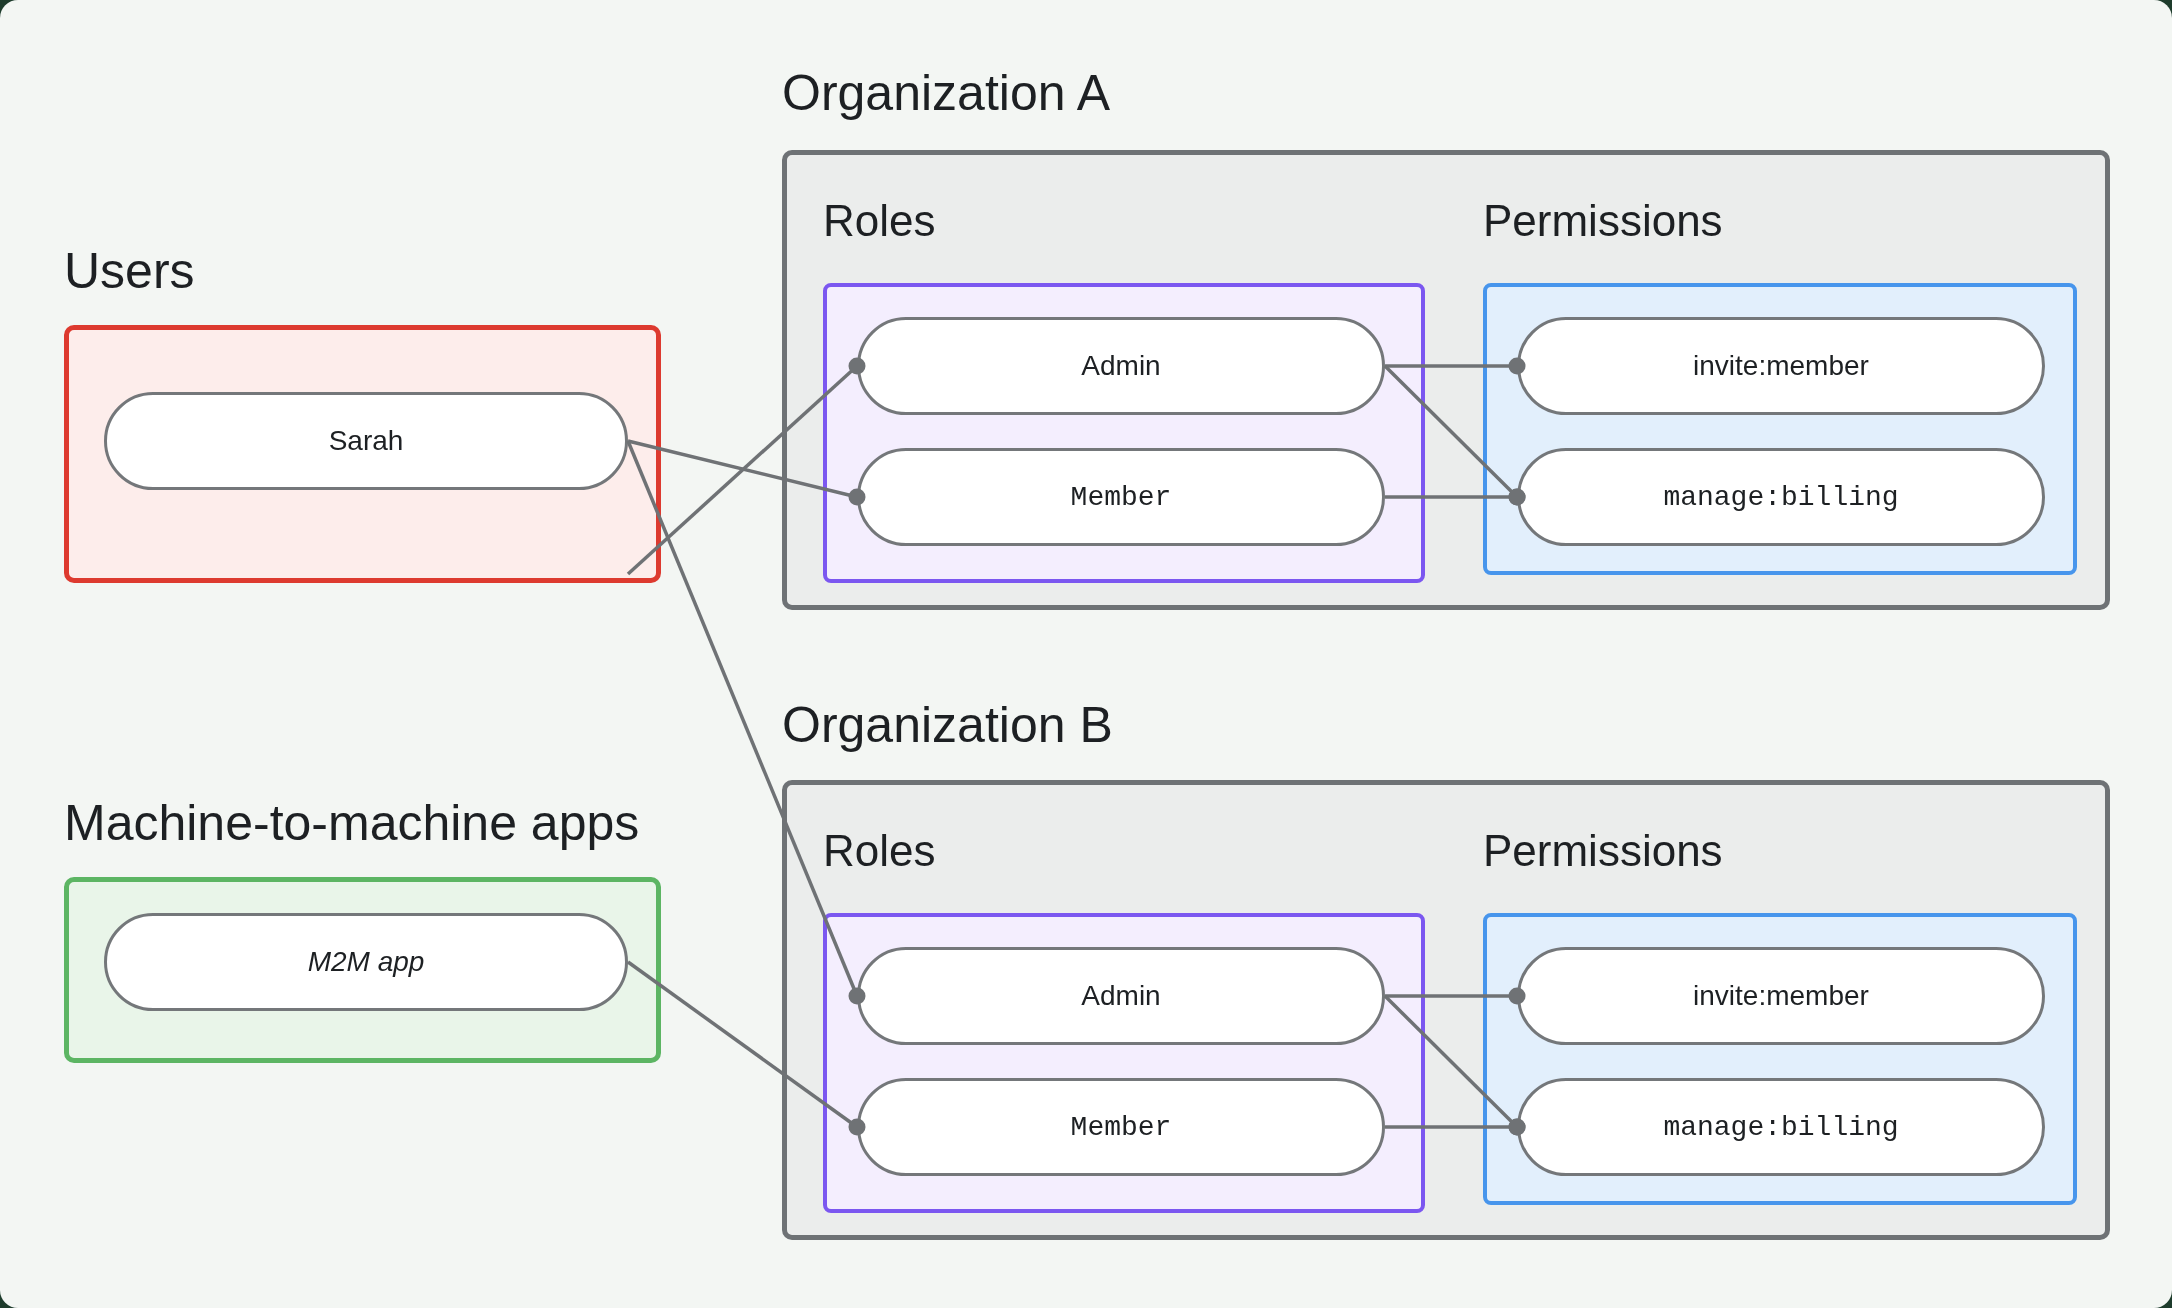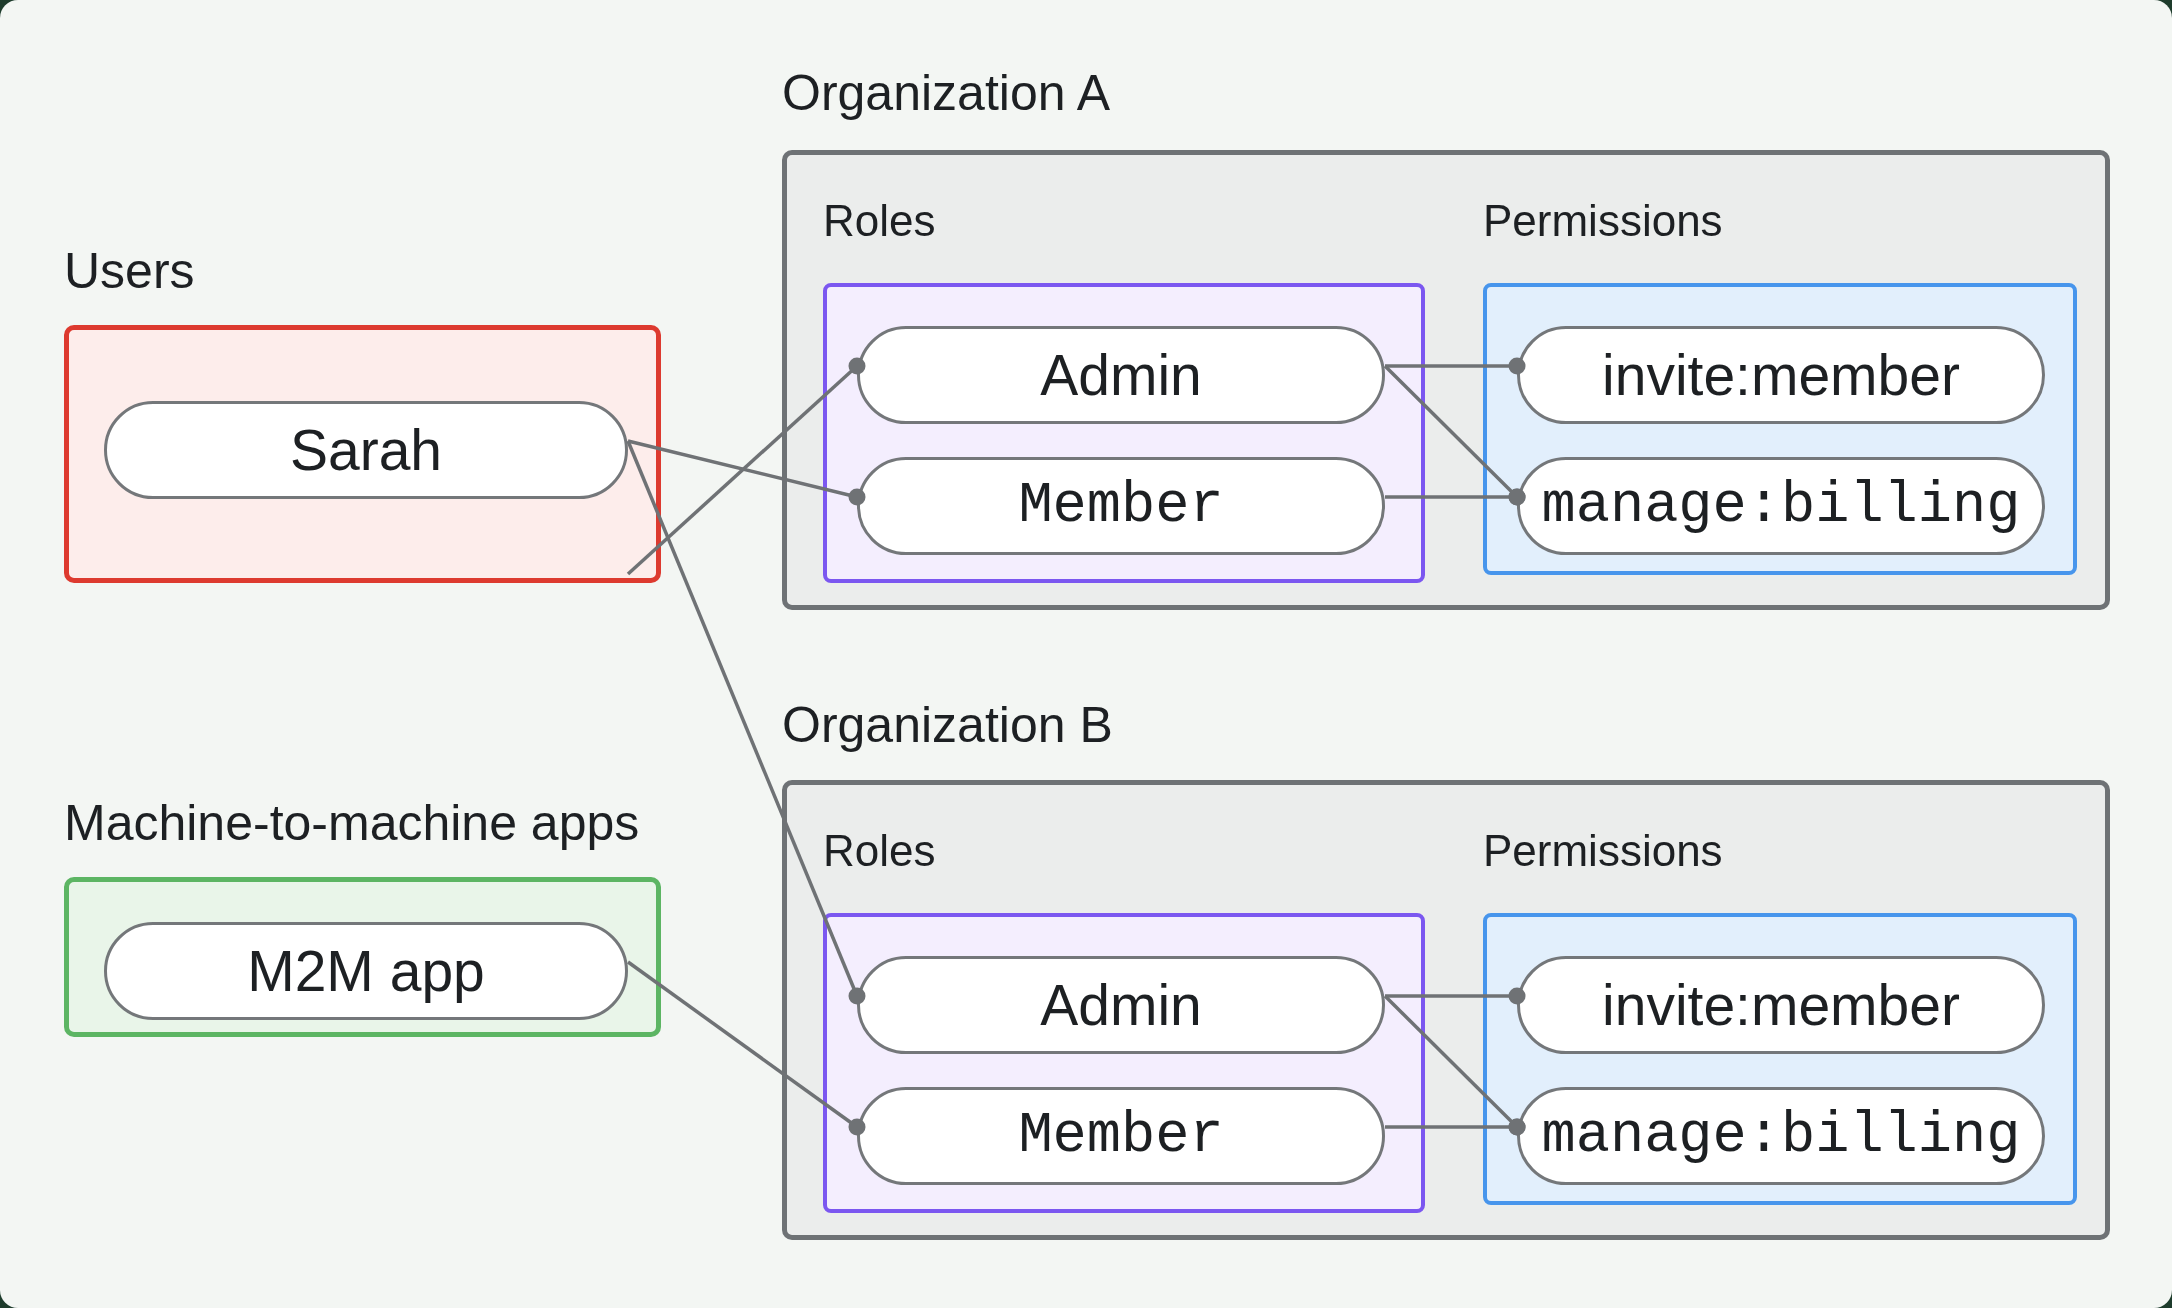--- a/index.html
+++ b/index.html
@@ -37,41 +37,40 @@
   .section-label{
     position:absolute;
     font-size:50px;
     font-weight:500;
     line-height:1.1;
     color:var(--ink);
     white-space:nowrap;
   }
   .group-box{position:absolute;border-radius:10px;padding-left:22px;}
   .users-box{left:64px;top:325px;width:597px;height:258px;background:var(--red-fill);border:5px solid var(--red);}
-  .m2m-box{left:64px;top:877px;width:597px;height:160px;background:var(--green-fill);border:5px solid var(--green);}
+  .m2m-box{left:64px;top:877px;width:597px;height:186px;background:var(--green-fill);border:5px solid var(--green);font-style:italic;}
   .org-box{left:782px;width:1328px;height:460px;background:var(--org-fill);border:5px solid var(--org-border);border-radius:10px;}
   .org-a{top:150px;}
   .org-b{top:780px;}
   .inner-label{position:absolute;font-size:44px;font-weight:500;line-height:1.1;color:var(--ink);white-space:nowrap;}
   .roles-label{left:36px;top:42px;}
   .perms-label{left:696px;top:42px;}
   .sub-box{position:absolute;border-radius:8px;}
   .roles-box{left:36px;top:128px;width:602px;height:300px;background:var(--purple-fill);border:4px solid var(--purple);}
   .perms-box{left:696px;top:128px;width:594px;height:292px;background:var(--blue-fill);border:4px solid var(--blue);}
   .pill{
     position:absolute;
     height:98px;
     background:var(--pill-fill);
     border:3px solid var(--pill-border);
     border-radius:49px;
     display:flex;align-items:center;justify-content:center;
-    font-size:57px;
+    font-size:28px;
     color:var(--ink);
     white-space:nowrap;
-    margin-top:9px;
   }
   .user-pill{left:35px;width:524px;}
   .users-box .pill-0{top:62px;}
   .users-box .pill-1{top:195px;}
   .m2m-box .pill-0{top:31px;}
   .node-pill{left:30px;width:528px;}
   .sub-box .pill-0{top:30px;}
   .sub-box .pill-1{top:161px;font-family:Liberation Mono, monospace;}
   #edges-svg{
     position:absolute;left:0;top:0;width:2172px;height:1308px;

